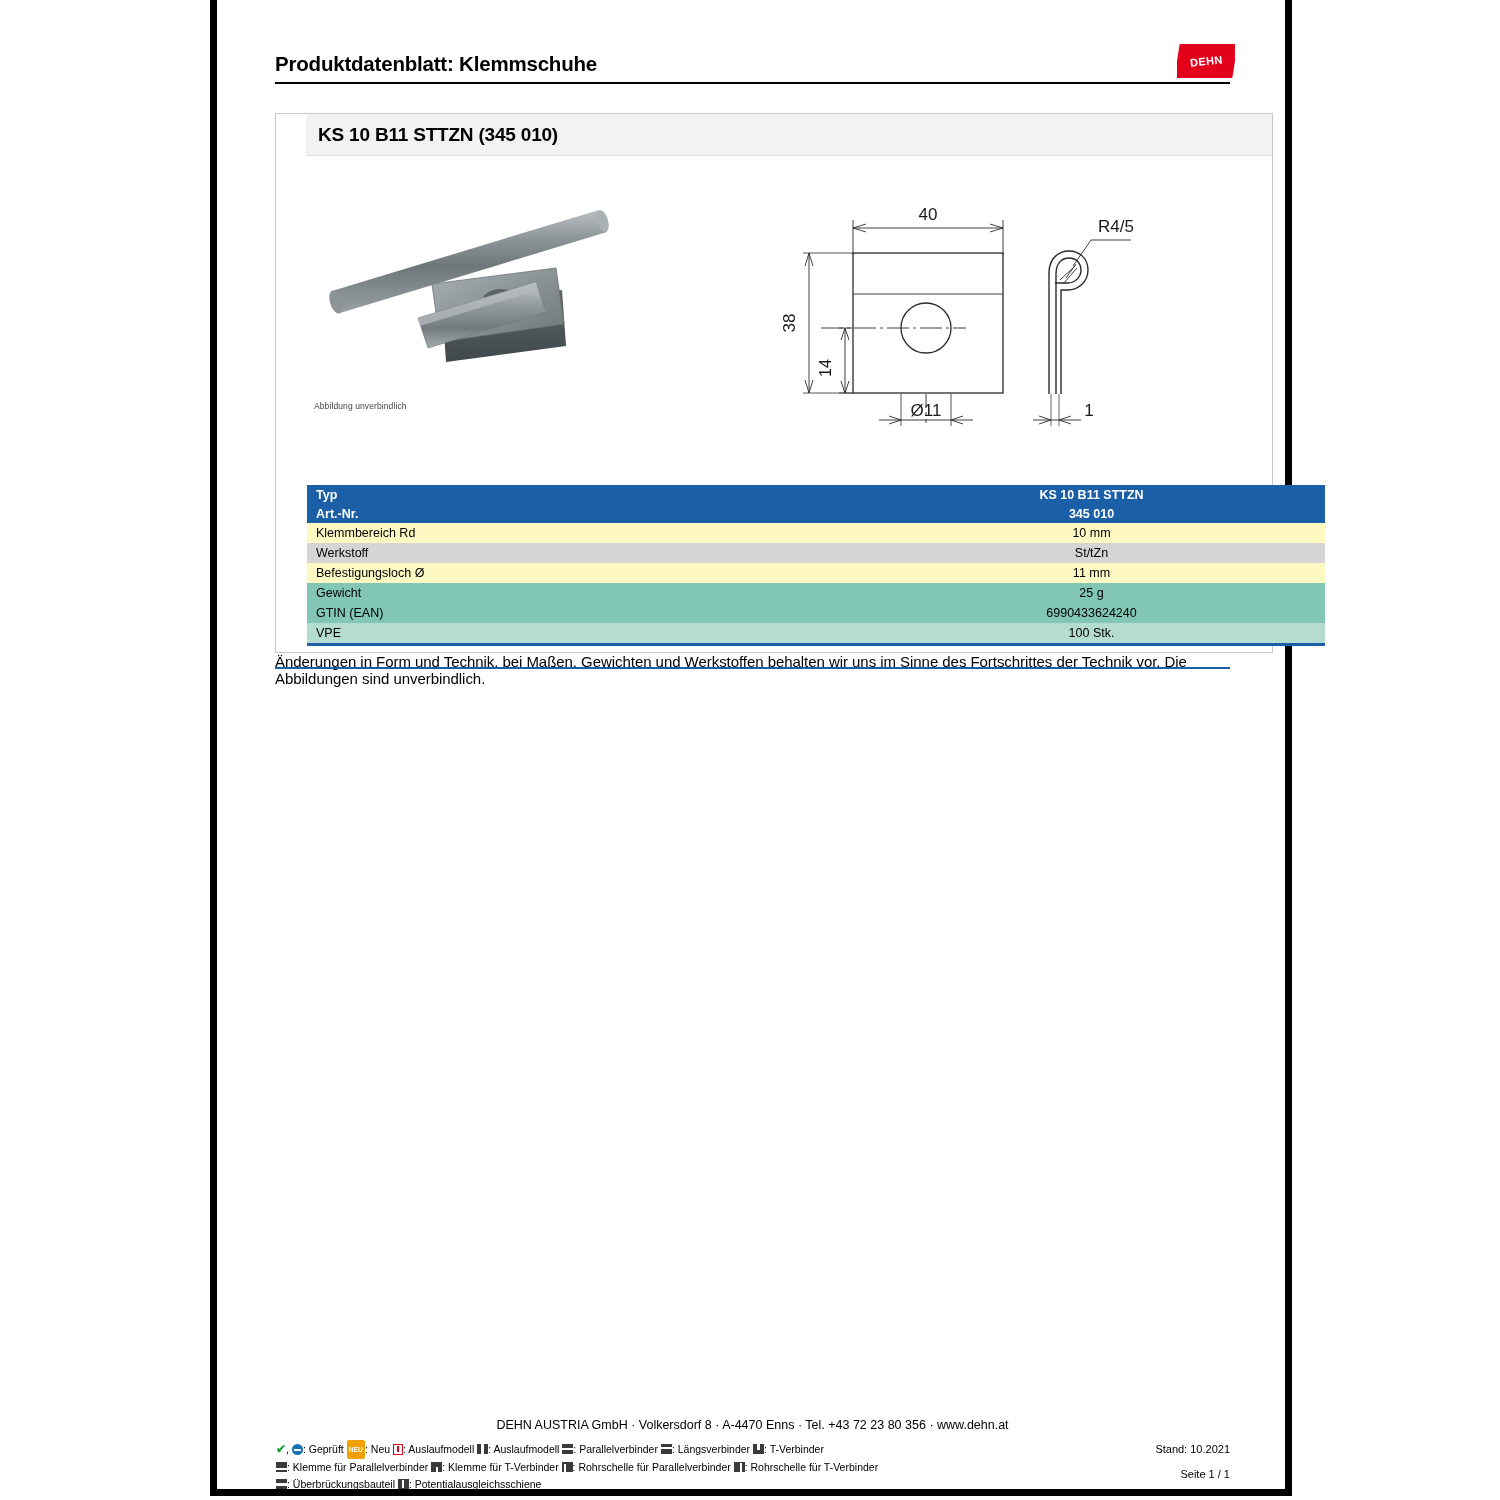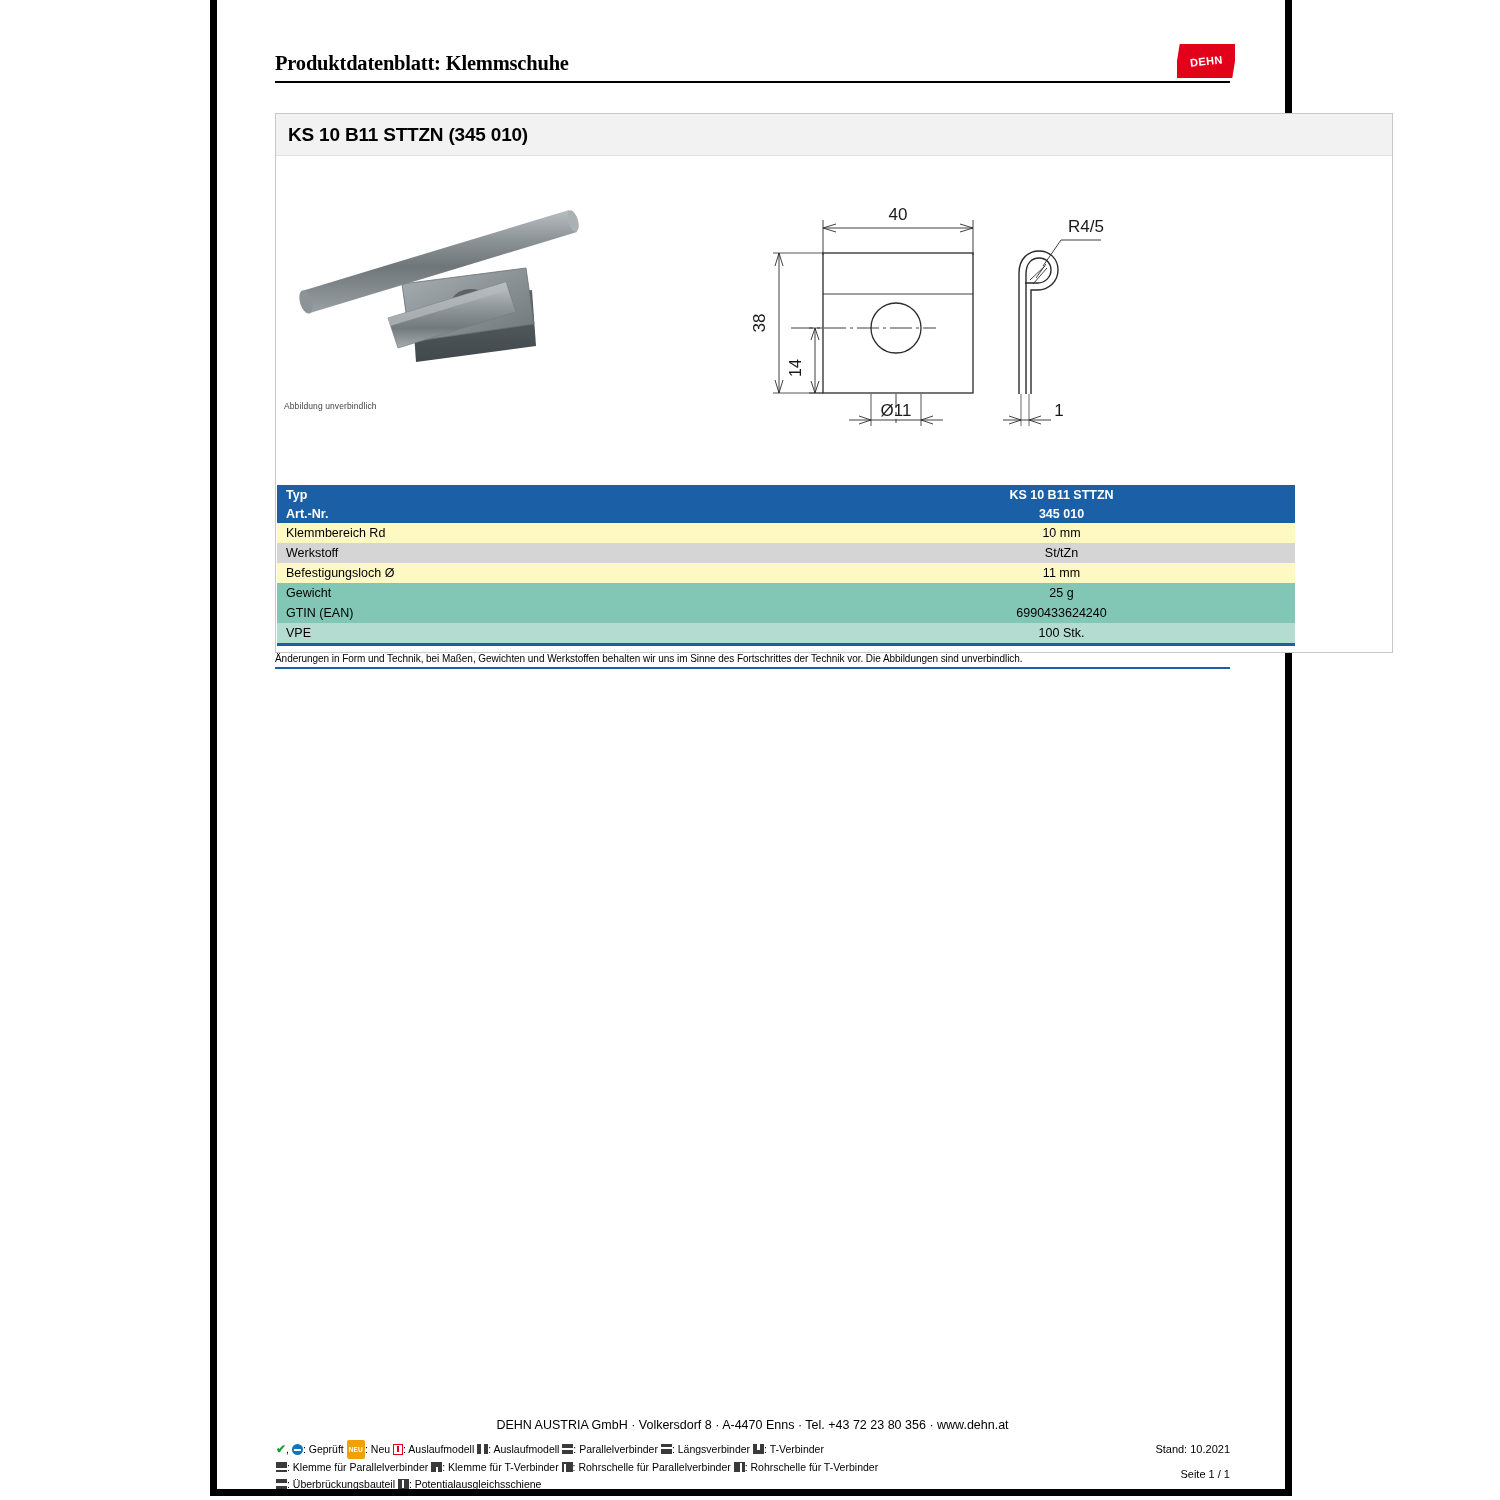--- a/index.html
+++ b/index.html
@@ -28,21 +28,20 @@
     box-sizing: border-box;
     background: #fff;
   }
 
   
   #doc-header {
     position: absolute;
     left: 275px;
     top: 52px;
     width: 955px;
-    font-family: Liberation Serif, serif;
   }
   #doc-header .htitle {
     font-size: 20.5px;
     font-weight: bold;
     letter-spacing: -0.2px;
     color: #000;
     padding-bottom: 6px;
   }
   #doc-header .hrule {
     border-bottom: 2.5px solid #000;
@@ -72,25 +71,26 @@
     font-weight: bold;
     letter-spacing: 0.4px;
     transform: skewX(9deg) rotate(-6deg);
   }
 
   
   #product-card {
     position: absolute;
     left: 275px;
     top: 113px;
-    width: 1118px;
+    width: 998px;
     height: 540px;
     border: 1px solid #c8c8c8;
     box-sizing: border-box;
     background: #fff;
+    padding-left: 30px;
   }
   #card-title-bar {
     height: 42px;
     background: #f2f2f2;
     border-bottom: 1px solid #e0e0e0;
     display: flex;
     align-items: center;
     padding-left: 12px;
     box-sizing: border-box;
   }
@@ -169,21 +169,21 @@
   #spec-table tr.t-dark td   { background: #82c6b6; }
   #spec-table tr.t-light td  { background: #b4dcd1; }
   #spec-table tr.closer td   { background: #1b5fa6; height: 3px; padding:0; }
 
   
   #disclaimer {
     position: absolute;
     left: 275px;
     top: 653px;
     width: 955px;
-    font-size: 10px;
+    font-size: 15px;
     color: #000;
     letter-spacing: -0.05px;
   }
   #disclaimer-rule {
     position: absolute;
     left: 275px;
     top: 667px;
     width: 955px;
     border-bottom: 2.5px solid #1b5fa6;
   }

